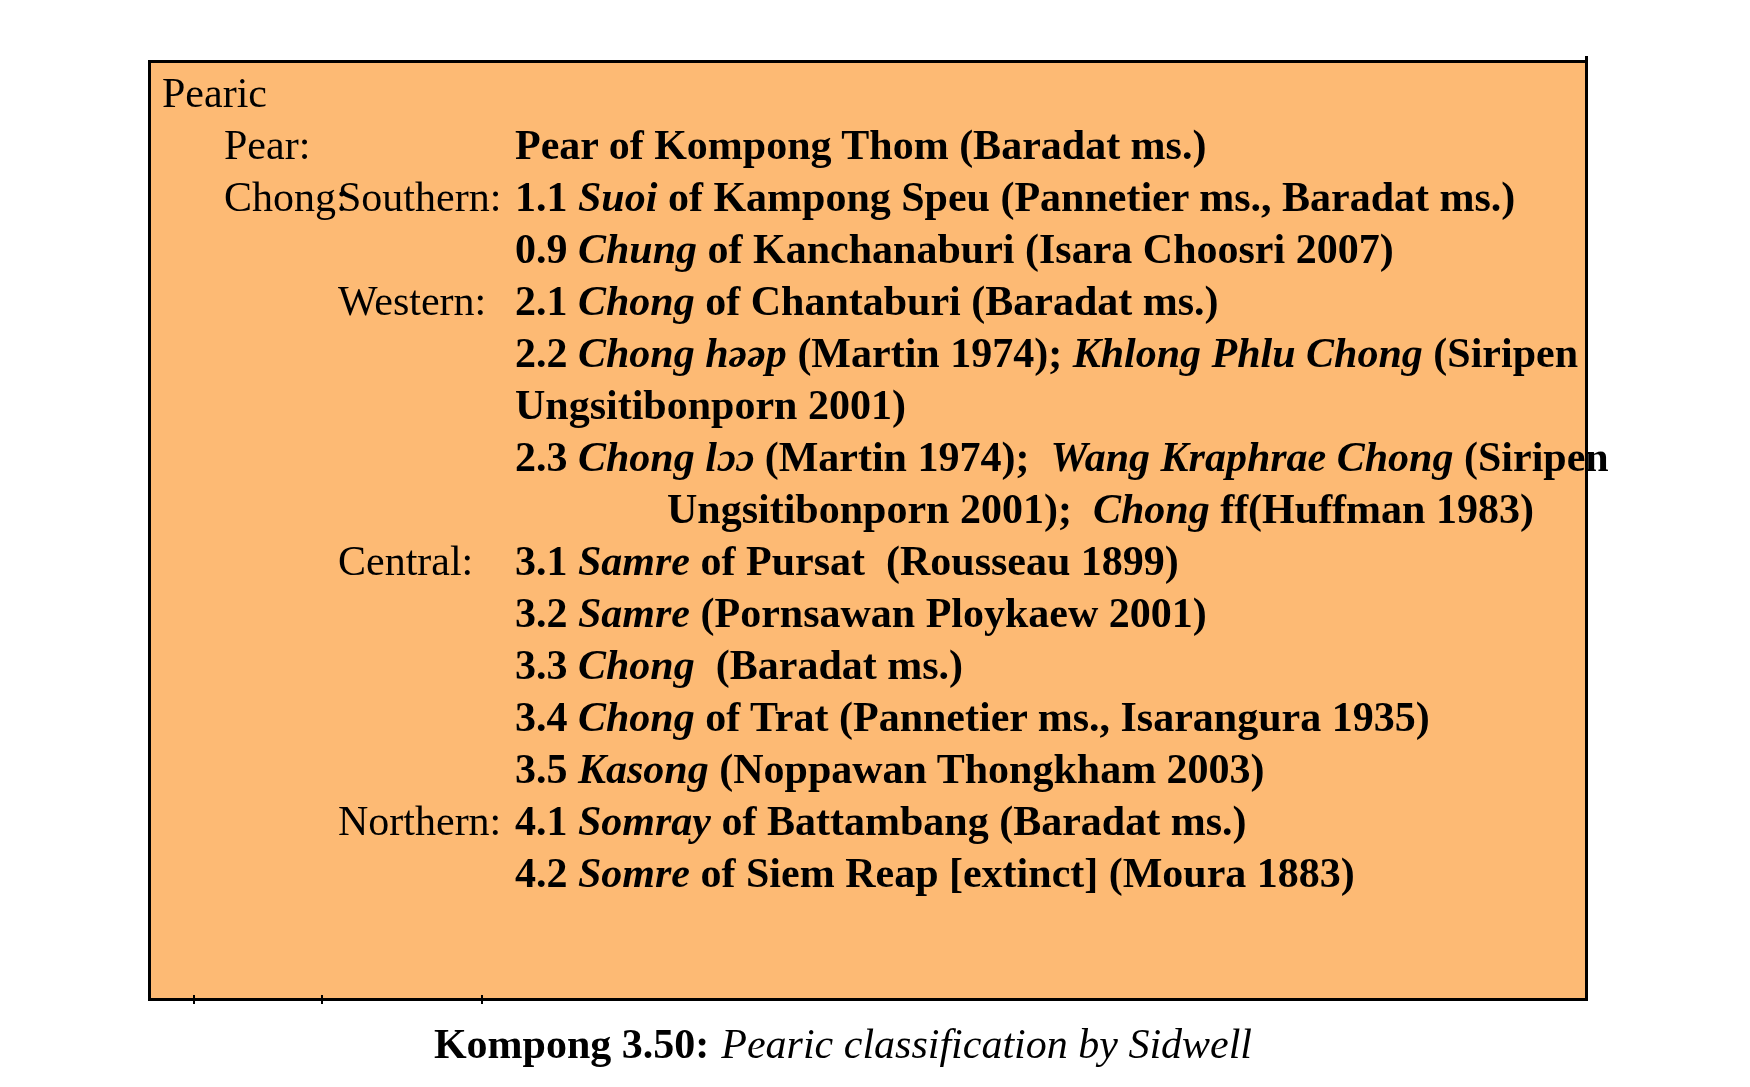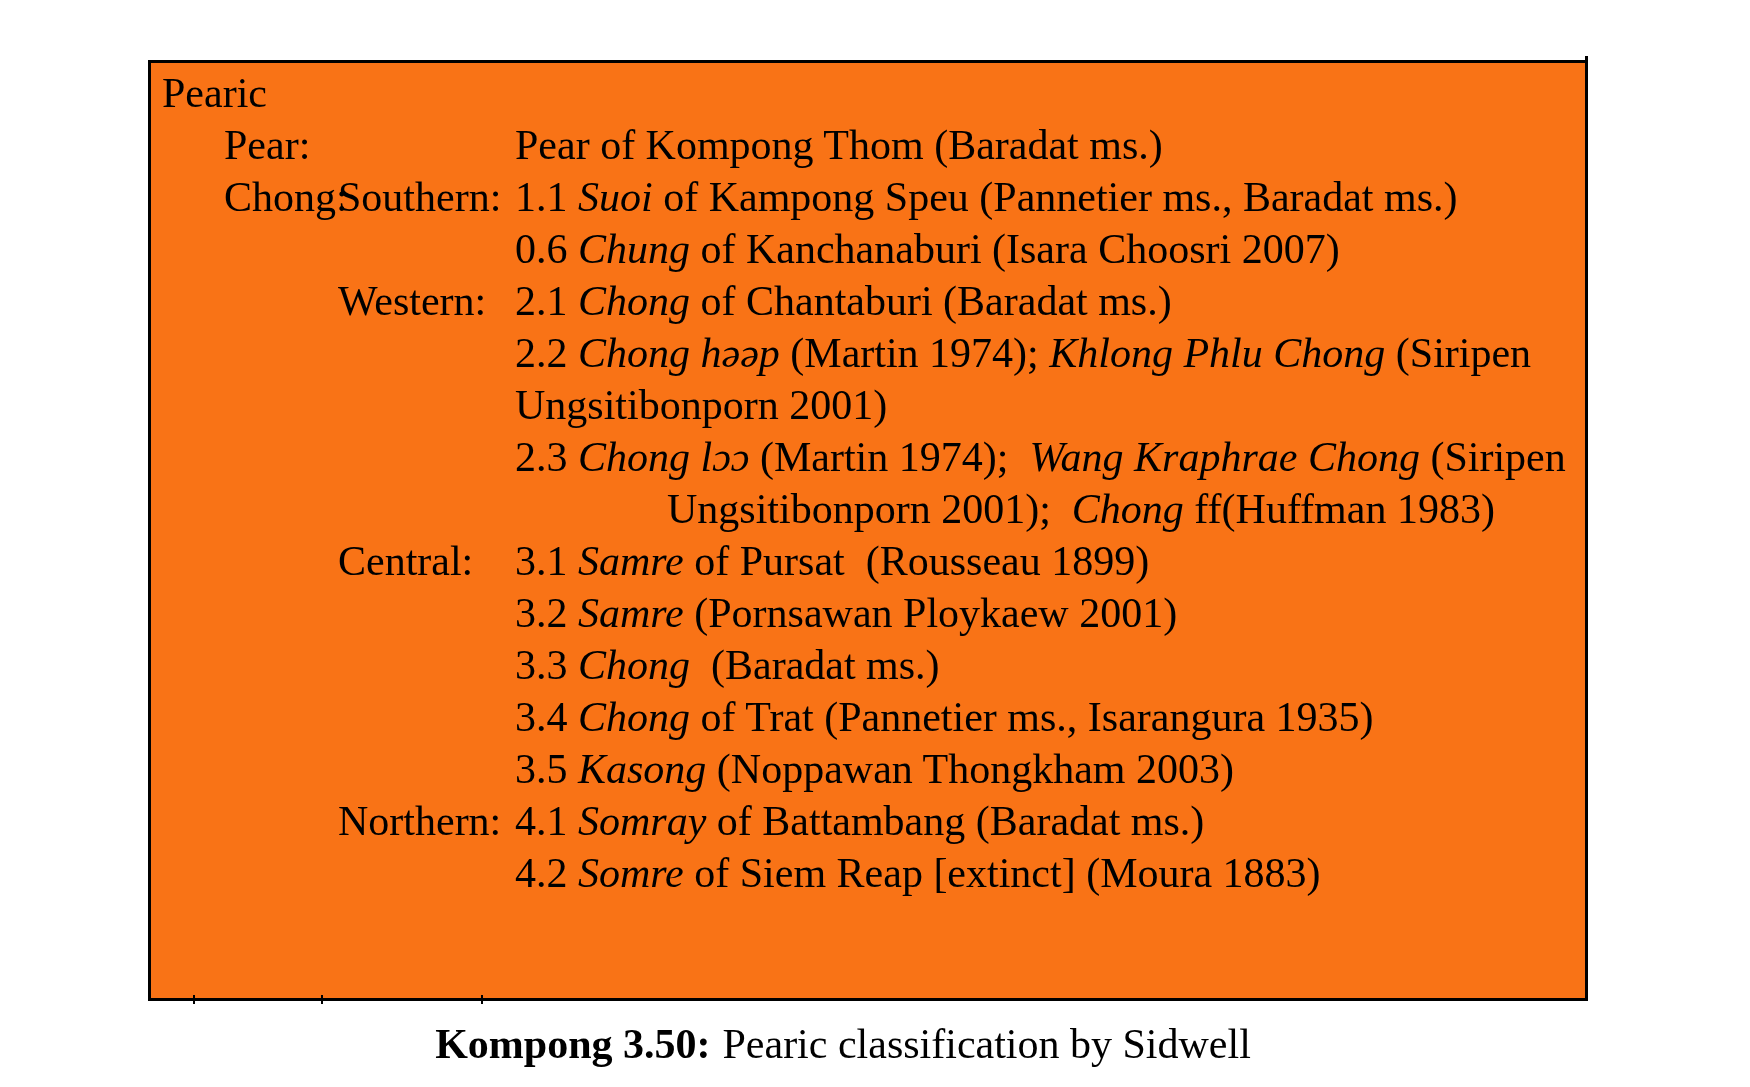--- a/index.html
+++ b/index.html
@@ -10,54 +10,54 @@
     font-family:"Liberation Serif","DejaVu Serif",serif;
     color:var(--ink,#000000);
     overflow:hidden;
   }
   .fig-box{
     position:absolute;
     left:148px;top:60px;
     width:1440px;height:941px;
     box-sizing:border-box;
     border:3px solid var(--line,#000000);
-    background:#f97316;
+    background:#fdba74;
   }
   .rows{position:absolute;left:0;top:0;right:0;padding-top:4px;}
   .row{position:relative;height:52px;}
   .row span,.row i{
     position:absolute;top:0;
     line-height:52px;font-size:42px;
     white-space:pre;
   }
   .c0{left:11px;}
   .c1{left:73px;}
   .c2{left:187px;}
-  .parts{left:364px;}
+  .parts{left:364px;font-weight:bold;}
   .parts.deep{left:516px;}
   .parts i,.parts span{position:static;line-height:52px;font-size:42px;white-space:pre;}
   .parts i{font-style:italic;}
   
   .tick{
     position:absolute;bottom:-6px;width:2px;height:9px;
     background:var(--line,#000000);
   }
   .tick.t1{left:42px;}
   .tick.t2{left:170px;}
   .tick.t3{left:330px;}
   .corner-overshoot{
     position:absolute;top:-7px;right:-3px;width:3px;height:7px;
     background:var(--line,#000000);
   }
   .caption{
     position:absolute;left:148px;top:1018px;width:1390px;
     text-align:center;font-size:42px;line-height:52px;white-space:pre;
   }
   .cap-label{font-weight:bold;margin-right:12px;}
-  .cap-title{}
+  .cap-title{font-style:italic;}
 </style>
 </head>
 <body>
 
 <div class="page">
 
   <div class="fig-box">
     <div class="rows" id="rows">
         <div class="row">
           <span class="c0">Pearic</span>
@@ -65,21 +65,21 @@
         <div class="row">
           <span class="c1">Pear:</span>
           <span class="parts"><span>Pear of Kompong Thom (Baradat ms.)</span></span>
         </div>
         <div class="row">
           <span class="c1">Chong:</span>
           <span class="c2">Southern:</span>
           <span class="parts"><span>1.1 </span><i>Suoi</i><span> of Kampong Speu (Pannetier ms., Baradat ms.)</span></span>
         </div>
         <div class="row">
-          <span class="parts"><span>0.6 </span><i>Chung</i><span> of Kanchanaburi (Isara Choosri 2007)</span></span>
+          <span class="parts"><span>0.9 </span><i>Chung</i><span> of Kanchanaburi (Isara Choosri 2007)</span></span>
         </div>
         <div class="row">
           <span class="c2">Western:</span>
           <span class="parts"><span>2.1 </span><i>Chong</i><span> of Chantaburi (Baradat ms.)</span></span>
         </div>
         <div class="row">
           <span class="parts"><span>2.2 </span><i>Chong həəp</i><span> (Martin 1974); </span><i>Khlong Phlu Chong</i><span> (Siripen</span></span>
         </div>
         <div class="row">
           <span class="parts"><span>Ungsitibonporn 2001)</span></span>

